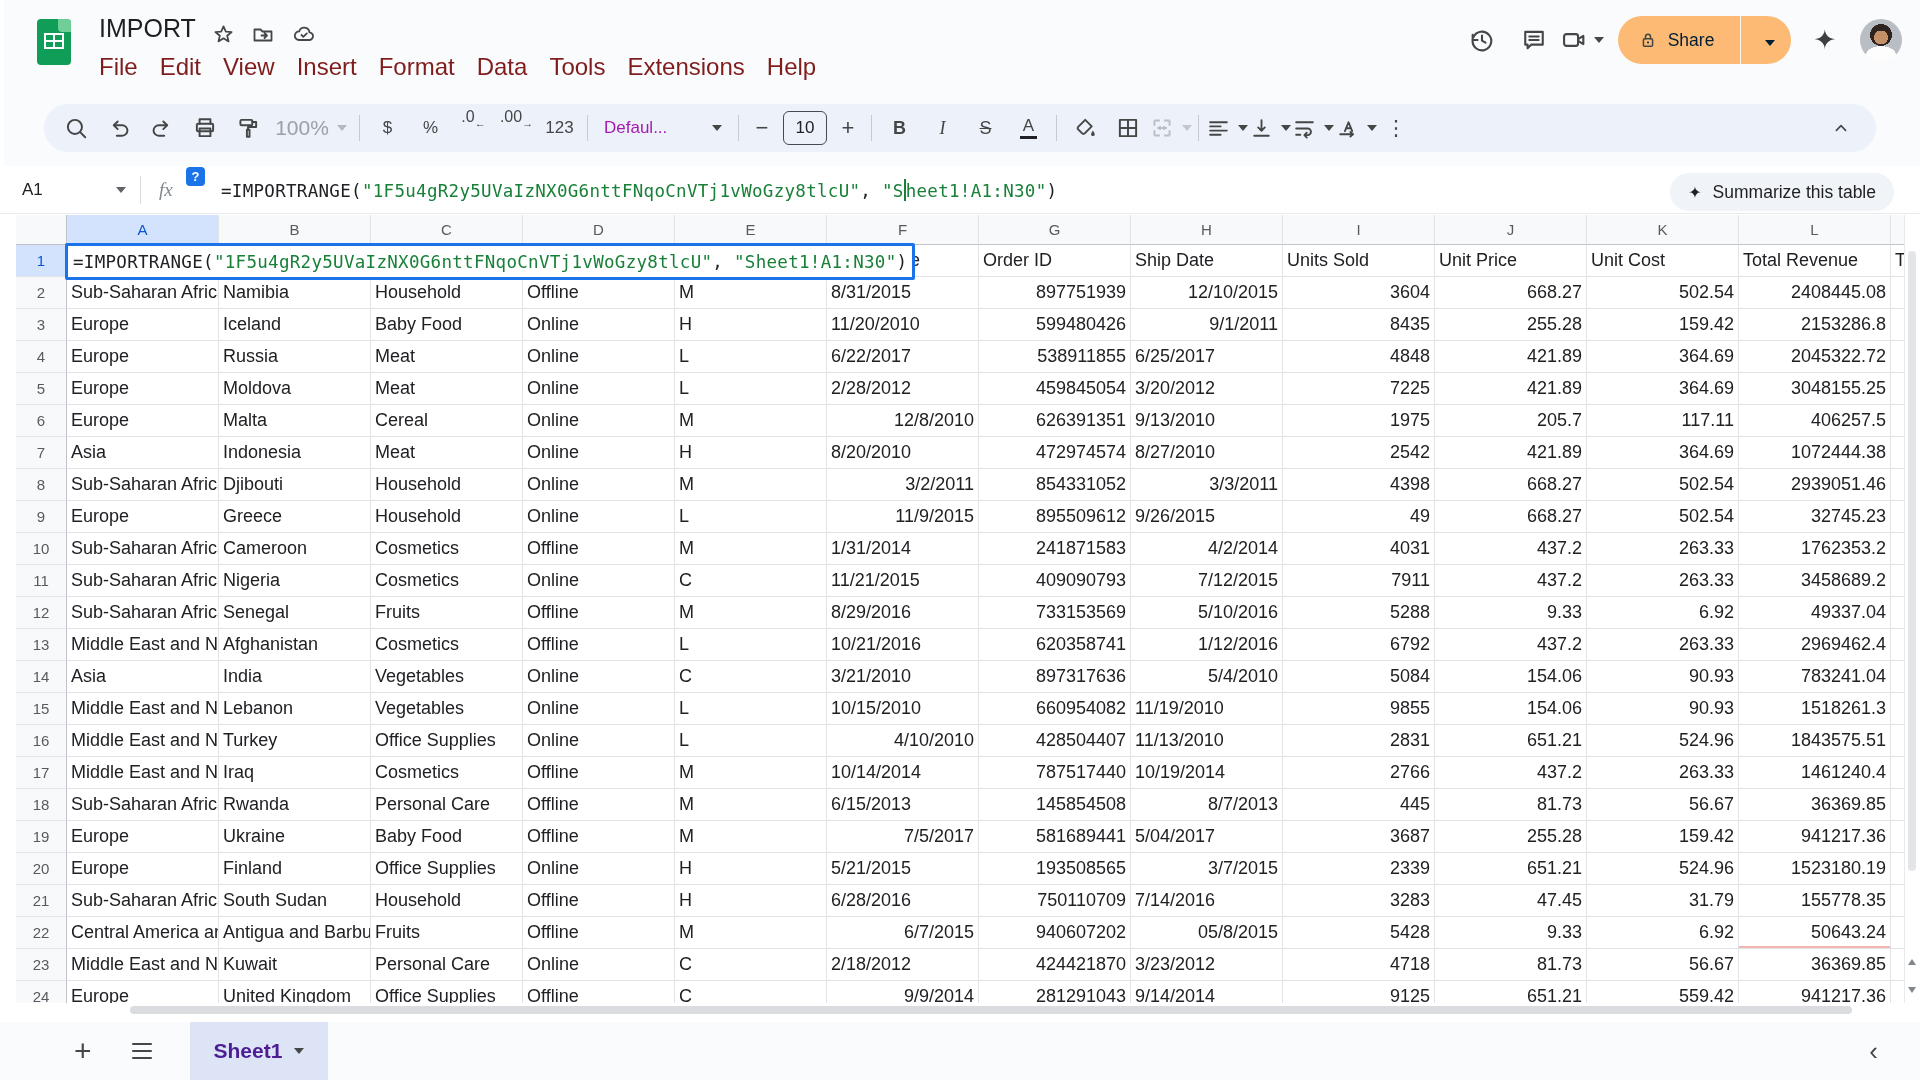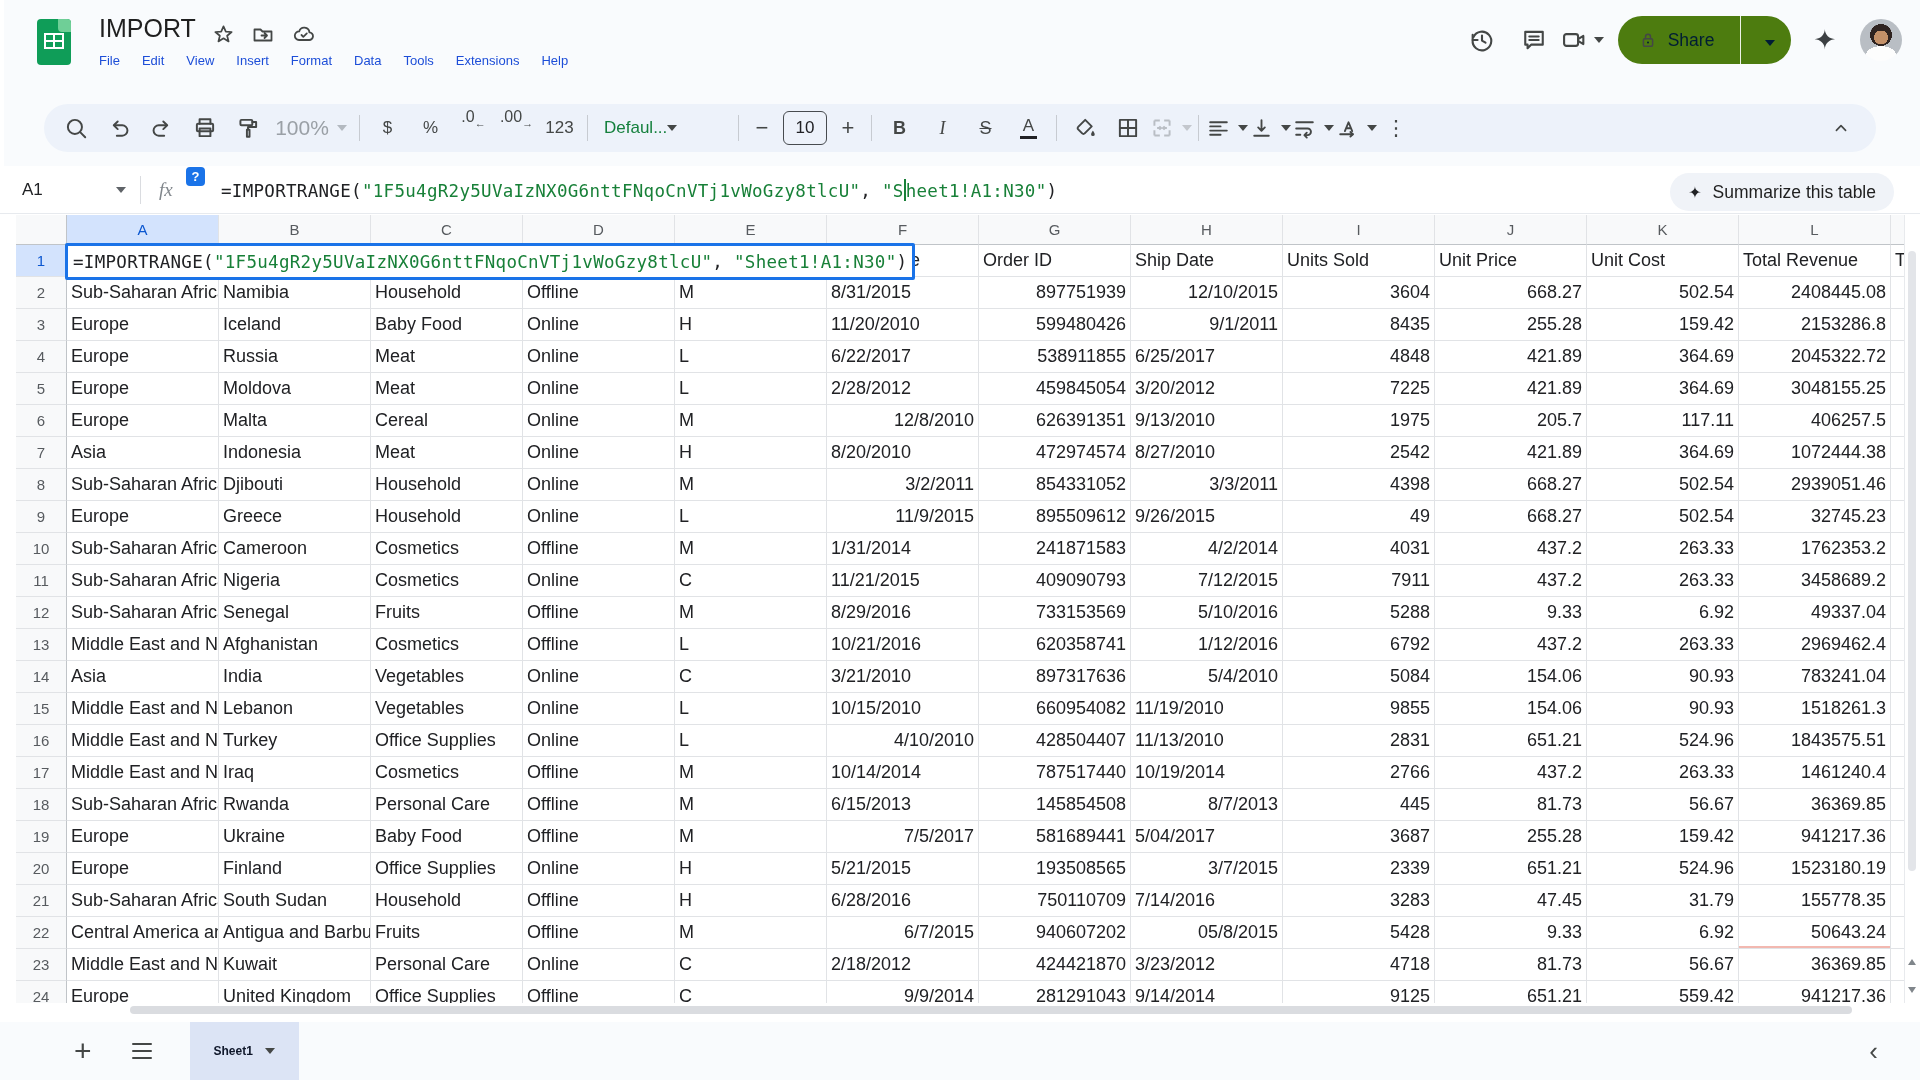--- a/index.html
+++ b/index.html
@@ -10,25 +10,25 @@
 
   
   .topchrome{position:absolute;left:4px;top:0;width:1920px;height:166px;background:#f9fbfd;}
   .sheeticon{position:absolute;left:33px;top:19px;width:34px;height:46px;background:#0f9d58;border-radius:4px;}
   .sheeticon .fold{position:absolute;right:0;top:0;width:13px;height:13px;background:#6fcf97;border-radius:0 4px 0 4px;}
   .sheeticon .cells{position:absolute;left:7px;top:14px;width:20px;height:16px;border:2px solid #fff;box-sizing:border-box;
      background:linear-gradient(#fff,#fff) center/100% 2px no-repeat,linear-gradient(90deg,#fff,#fff) center/2px 100% no-repeat;}
   .doc-title{position:absolute;left:95px;top:14px;font-size:25px;color:#1f1f1f;}
   .title-icons{position:absolute;left:208px;top:22px;display:flex;gap:16px;align-items:center;}
   .menubar{position:absolute;left:84px;top:50px;display:flex;}
-  .menu-item{padding:3px 11px;font-size:13px;color:#1d4ed8;border-radius:6px;}
+  .menu-item{padding:3px 11px;font-size:24px;color:#7f1d1d;border-radius:6px;}
   .top-right{position:absolute;right:22px;top:14px;height:52px;display:flex;align-items:center;}
   .tr-btn{width:52px;height:52px;display:flex;align-items:center;justify-content:center;}
   .cam-wrap{display:flex;align-items:center;gap:6px;margin-right:14px;}
-  .share{height:48px;border-radius:24px;background:#4d7c0f;display:flex;align-items:flex-end;margin-right:22px;gap:8px;}
+  .share{height:48px;border-radius:24px;background:#fdba74;display:flex;align-items:flex-end;margin-right:22px;gap:8px;}
   .share-main{display:flex;align-items:center;gap:10px;padding:0 18px 0 20px;height:100%;}
   .share-label{font-size:17.5px;font-weight:500;color:#001d35;}
   .share-div{width:1px;height:48px;background:rgba(255,255,255,.9);}
   .share-caret{padding:0 16px;}
   .caret{width:0;height:0;border-left:5px solid transparent;border-right:5px solid transparent;border-top:6px solid #444746;}
   .sparkle{font-size:27px;color:#3c4043;margin-right:24px;}
   .avatar{width:42px;height:42px;border-radius:50%;
     background:
       radial-gradient(ellipse 15px 9px at 50% 86%,#fdfdfd 0 99%,transparent 100%),
       radial-gradient(circle 7px at 50% 44%,#c39068 0 99%,transparent 100%),
@@ -36,21 +36,21 @@
       #b9bec4;}
 
   
   .toolbar{position:absolute;left:44px;top:104px;width:1832px;height:48px;border-radius:24px;background:#edf2fa;
            display:flex;align-items:center;padding:0 14px 0 10px;box-sizing:border-box;color:#444746;}
   .tb{height:40px;min-width:43px;display:flex;align-items:center;justify-content:center;border-radius:6px;}
   .tbtext{font-size:17px;font-weight:500;color:#444746;}
   .sep{width:1px;height:26px;background:#c7cbd1;margin:0 6px;flex:0 0 1px;}
   .zoombox{min-width:84px;gap:8px;color:#9aa0a6;font-size:21px;}
   .zoombox .caret{border-top-color:#b3b9c0;}
-  .fontbox{min-width:118px;justify-content:flex-start;padding:0 10px;font-size:17px;color:#15803d;}
+  .fontbox{min-width:118px;justify-content:space-between;padding:0 10px;font-size:17px;color:#a21caf;}
   .sizebox{width:42px;height:32px;border:1.6px solid #474b4f;border-radius:6px;font-size:17px;color:#202124;
            display:flex;align-items:center;justify-content:center;margin:0 4px;}
   .pm{font-size:22px;color:#444746;min-width:34px;}
   .b{font-weight:700;font-size:18px;} .i{font-style:italic;font-size:18px;font-family:"Liberation Serif",serif;}
   .s{text-decoration:line-through;font-size:18px;}
   .acolor{display:flex;flex-direction:column;align-items:center;line-height:1;}
   .acolor .bar{width:17px;height:3.5px;background:#202124;margin-top:2px;}
   .decbtn{display:flex;align-items:flex-start;font-size:16px;font-weight:500;}
   .decbtn .arr{font-size:11px;margin-top:9px;}
   .with-caret{gap:7px;}
@@ -99,21 +99,21 @@
   .vup{position:absolute;left:3px;top:744px;width:0;height:0;border-left:4px solid transparent;border-right:4px solid transparent;border-bottom:6px solid #80868b;}
   .vdn{position:absolute;left:3px;top:772px;width:0;height:0;border-left:4px solid transparent;border-right:4px solid transparent;border-top:6px solid #80868b;}
   .hthumb{position:absolute;left:130px;top:1006px;width:1722px;height:8px;border-radius:4px;background:#dadce0;}
 
   
   .bottombar{position:absolute;left:0;top:1022px;width:1920px;height:58px;background:#f9fbfd;display:flex;align-items:center;}
   .addsheet{margin-left:74px;font-size:30px;color:#444746;line-height:1;}
   .allsheets{margin-left:40px;display:flex;flex-direction:column;gap:4.5px;}
   .allsheets span{display:block;width:20px;height:2.5px;background:#444746;border-radius:1px;}
   .sheettab{margin-left:38px;height:58px;padding:0 24px;background:#dce4f5;display:flex;align-items:center;gap:12px;}
-  .sheettab .tab-label{font-size:12px;font-weight:700;color:#0f172a;}
+  .sheettab .tab-label{font-size:21px;font-weight:700;color:#4c1d95;}
   .collapseright{position:absolute;right:42px;top:14px;font-size:26px;color:#444746;}
 </style>
 </head>
 <body>
 
 <div class="topchrome">
   <div class="sheeticon">
     <div class="fold"></div>
     <div class="cells"></div>
   </div>

